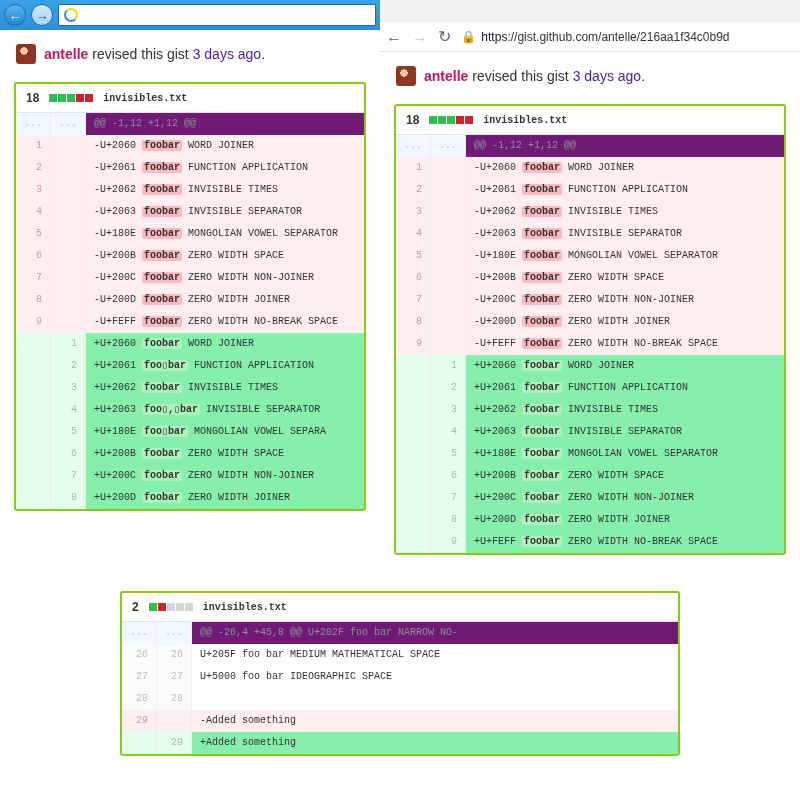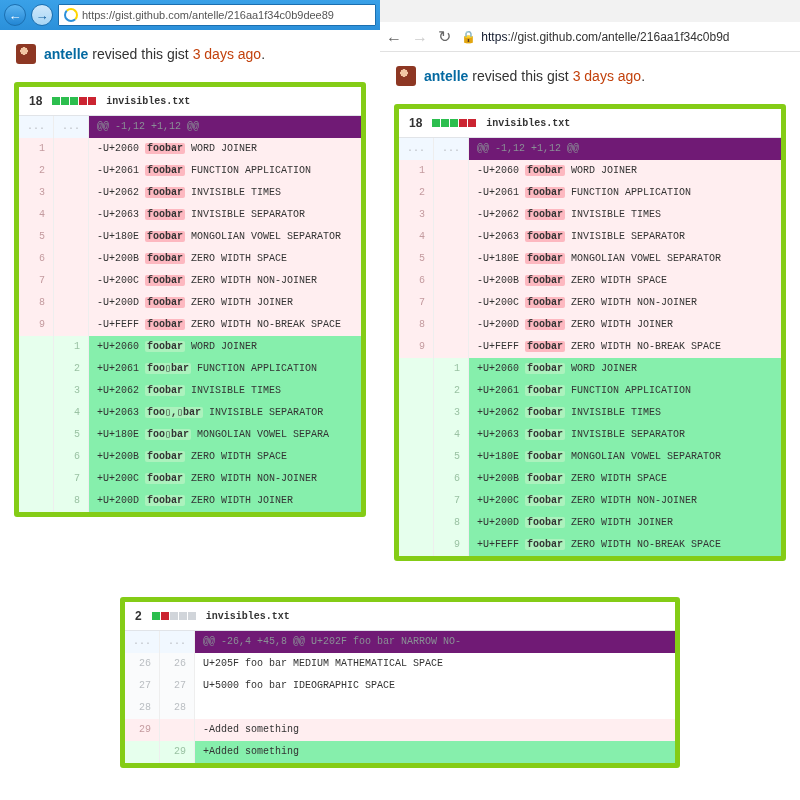--- a/index.html
+++ b/index.html
@@ -30,25 +30,25 @@
   .chrome-tabs { height:22px; background:#f2f2f2; display:flex; align-items:flex-end; padding-left:40px; gap:6px; }
   .chrome-bar { height:30px; background:#fff; border-bottom:1px solid #e1e1e1; display:flex; align-items:center; padding:0 6px; gap:10px; }
   .chrome-nav { color:#666; font-size:16px; }
   .chrome-url { flex:1; font-size:12px; color:#333; display:flex; align-items:center; }
   .lock { color:#0a7c2e; margin-right:5px; font-size:12px; }
   .https { color:#0f172a; }
 
   
   .rev { display:flex; align-items:center; gap:8px; padding:14px 16px 8px; font-size:14px; }
   .avatar { width:20px; height:20px; border-radius:3px; background:#a54; background:radial-gradient(circle at 40% 35%, #f2c6a4 20%, #8d3723 22%); }
-  .rev a { color:#0369a1; font-weight:600; text-decoration:none; }
-  .rev .ago { color:#c2410c; }
-
-  
-  .diff-box { margin: 10px 14px; border:5px solid #84cc16; border-radius:3px; }
+  .rev a { color:#be185d; font-weight:600; text-decoration:none; }
+  .rev .ago { color:#4c1d95; }
+
+  
+  .diff-box { margin: 10px 14px; border:2px solid #84cc16; border-radius:3px; }
   .diff-head { display:flex; align-items:center; gap:10px; padding:7px 10px; border-bottom:1px solid #e1e4e8; font-size:12px; }
   .stat-num { font-weight:600; }
   .stat-blocks { display:flex; gap:1px; }
   .sb { width:8px; height:8px; }
   .sb.a { background:#2cbe4e; } .sb.d { background:#cb2431; } .sb.n { background:#d1d5da; }
   .fname { font-weight:600; }
 
   table.diff { border-collapse:collapse; width:100%; }
   table.diff td { padding:1px 8px; line-height:20px; white-space:nowrap; }
   td.num { width:32px; min-width:32px; text-align:right; color:#babec2; background:#fafbfc; border-right:1px solid #eee; user-select:none; }
@@ -71,21 +71,20 @@
 <body>
 
 <div class="top-panes">
 
   <div class="pane left">
     <div class="ie-bar">
       <div class="ie-circ arrow">←</div>
       <div class="ie-circ">→</div>
       <div class="ie-url">
         <span class="ie-logo"></span>
-        <span>https://gist.github.com/antelle/216aa1f34c0b9dee89</span>
       </div>
     </div>
 
     <div class="rev">
       <div class="avatar"></div>
       <div>
         <a href="#">antelle</a>
         <span>revised</span>
         <span>this gist</span>
         <span class="ago">3 days ago</span><span>.</span>

